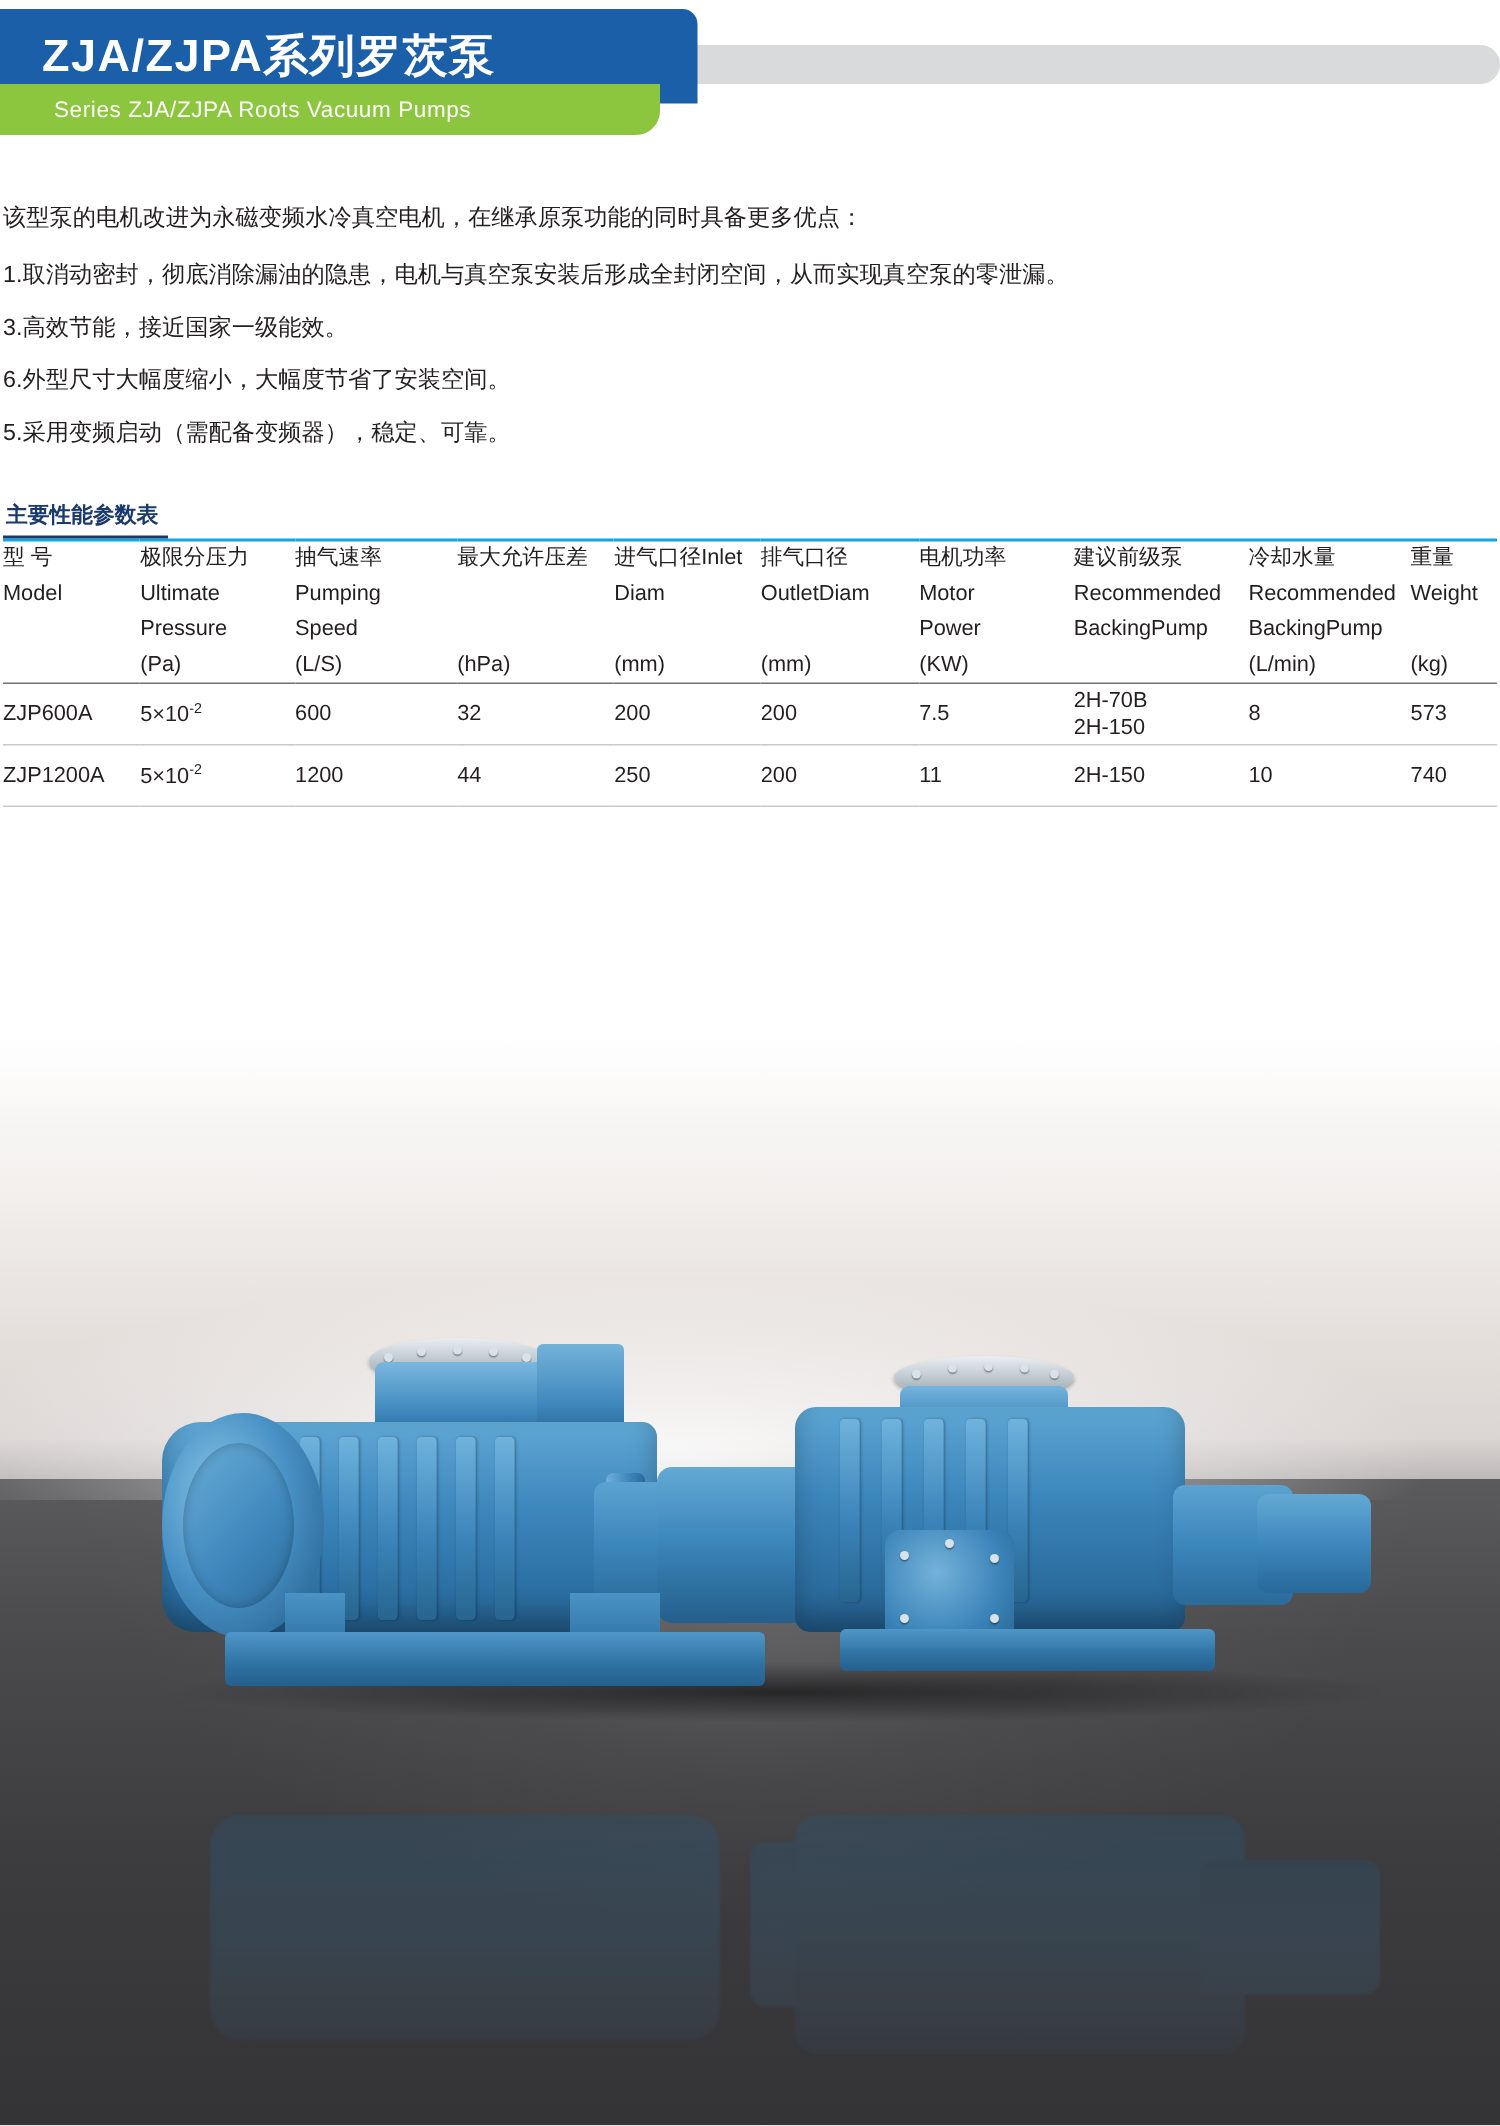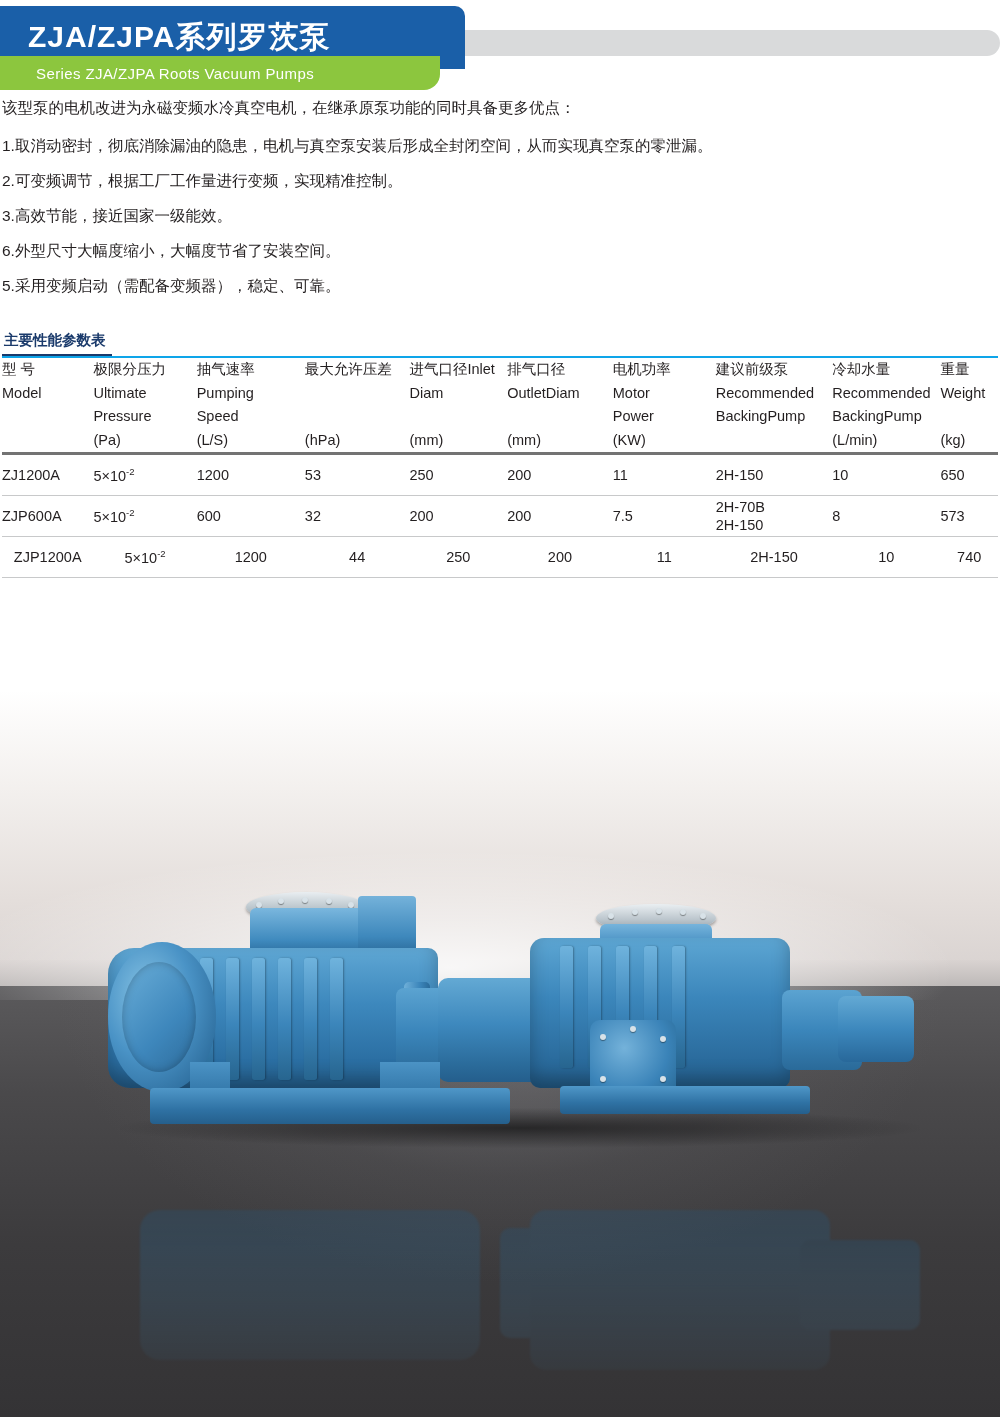--- a/index.html
+++ b/index.html
@@ -64,20 +64,21 @@
   .header-green .title-en {
     color: #ffffff;
     font-size: 15px;
     letter-spacing: 0.4px;
     padding-left: 36px;
     white-space: nowrap;
   }
 
   
   .intro {
+    margin-top: 38px;
     padding: 0 6px 0 2px;
   }
   .intro .lead {
     font-size: 15.5px;
     line-height: 1.55;
     margin-bottom: 14px;
   }
   .intro .bullet {
     font-size: 15.5px;
     line-height: 1.55;
@@ -111,31 +112,30 @@
   .hdr-row td {
     vertical-align: top;
     line-height: 1.62;
     font-size: 14.5px;
     padding-bottom: 0;
   }
   .hdr-line-top {
     border-top: 2px solid #0ea5e9;
   }
   .hdr-bottom {
-    border-bottom: 3px solid #737373;
+    border-bottom: 1px solid #737373;
   }
   .data-row td {
     height: 40px;
     vertical-align: middle;
     border-bottom: 1px solid #c8c9ca;
     font-size: 14.5px;
   }
   .data-row:last-child td {
     border-bottom: 1px solid #c8c9ca;
-    text-align: center;
   }
   .c-model { width: 96px; }
   .c-ult   { width: 112px; }
   .c-speed { width: 118px; }
   .c-press { width: 118px; }
   .c-inlet { width: 110px; }
   .c-outlet{ width: 112px; }
   .c-motor { width: 115px; }
   .c-backing { width: 120px; }
   .c-cool  { width: 110px; }
@@ -328,21 +328,20 @@
     <div class="title-cn">ZJA/ZJPA系列罗茨泵</div>
   </div>
   <div class="header-green">
     <div class="title-en">Series ZJA/ZJPA Roots Vacuum Pumps</div>
   </div>
 </div>
 
 <div class="intro">
   <div class="lead">该型泵的电机改进为永磁变频水冷真空电机，在继承原泵功能的同时具备更多优点：</div>
   <div class="bullet">1.取消动密封，彻底消除漏油的隐患，电机与真空泵安装后形成全封闭空间，从而实现真空泵的零泄漏。</div>
-  <div class="bullet">2.可变频调节，根据工厂工作量进行变频，实现精准控制。</div>
   <div class="bullet">3.高效节能，接近国家一级能效。</div>
   <div class="bullet">6.外型尺寸大幅度缩小，大幅度节省了安装空间。</div>
   <div class="bullet">5.采用变频启动（需配备变频器），稳定、可靠。</div>
 </div>
 
 <div class="table-wrap">
   <div class="table-label">主要性能参数表</div>
 
   <table class="spec">
     <tbody>
@@ -393,32 +392,20 @@
         <td class="center">(hPa)</td>
         <td class="center">(mm)</td>
         <td class="center">(mm)</td>
         <td class="center">(KW)</td>
         <td></td>
         <td class="center">(L/min)</td>
         <td class="center">(kg)</td>
       </tr>
 
 
-      <tr class="data-row">
-        <td>ZJ1200A</td>
-        <td><span>5×10</span><span class="sup">-2</span></td>
-        <td>1200</td>
-        <td class="center">53</td>
-        <td class="center">250</td>
-        <td class="center">200</td>
-        <td class="center">11</td>
-        <td>2H-150</td>
-        <td class="center">10</td>
-        <td class="center">650</td>
-      </tr>
 
       <tr class="data-row">
         <td>ZJP600A</td>
         <td><span>5×10</span><span class="sup">-2</span></td>
         <td>600</td>
         <td class="center">32</td>
         <td class="center">200</td>
         <td class="center">200</td>
         <td class="center">7.5</td>
         <td class="two-line">

